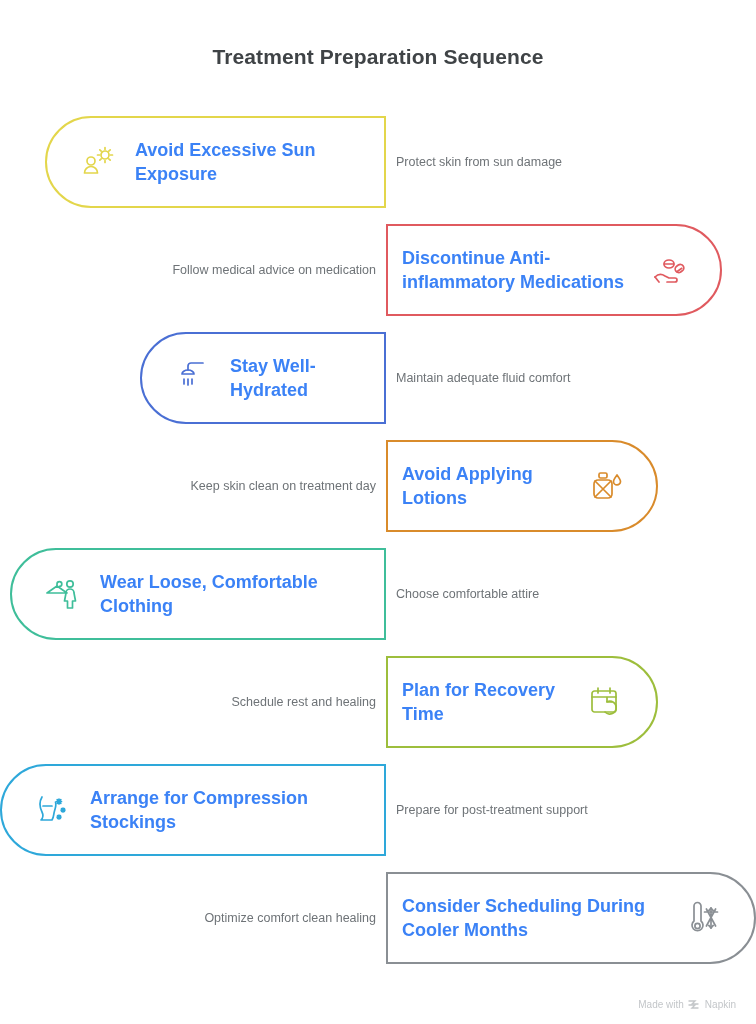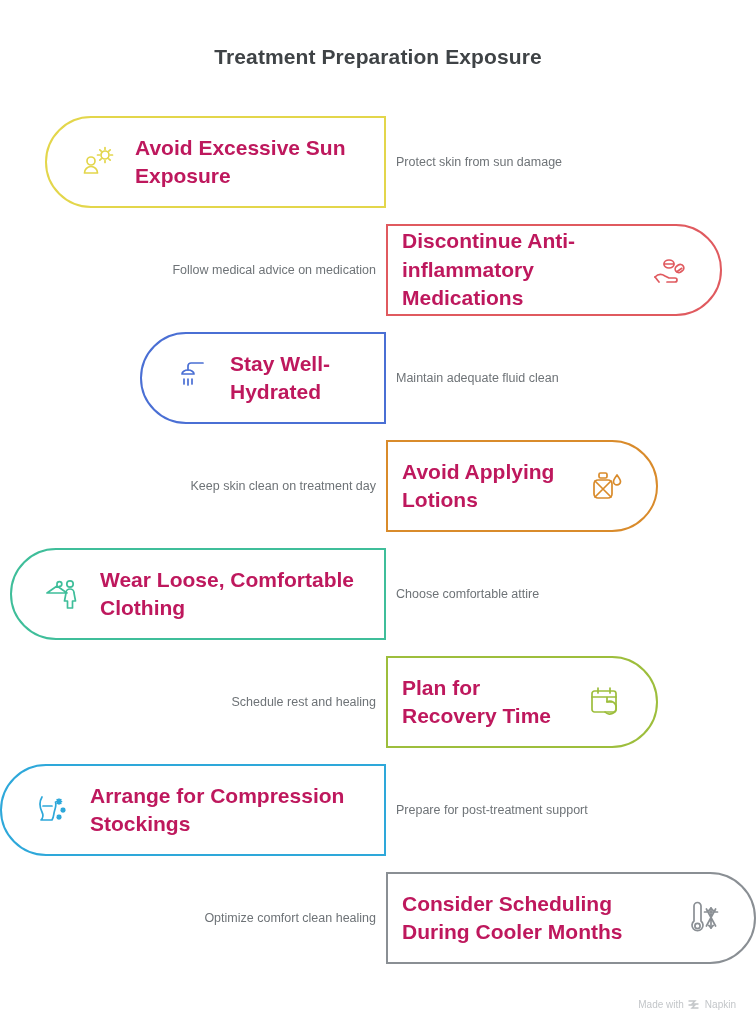--- a/index.html
+++ b/index.html
@@ -66,23 +66,23 @@
     align-items: center;
     justify-content: center;
   }
   .pill-icon svg {
     width: 36px;
     height: 36px;
     display: block;
   }
 
   .pill-label {
-    font-size: 21px;
+    font-size: 18px;
     font-weight: bold;
-    color: #be185d;
+    color: #3b82f6;
     line-height: 1.35;
   }
 
   
   .pill.left-aligned .pill-icon { margin-left: 30px; }
   .pill.left-aligned .pill-label { margin-left: 18px; margin-right: 16px; }
 
   
   .pill.right-aligned .pill-label { margin-left: 14px; margin-right: 8px; }
   .pill.right-aligned .pill-icon { margin-left: auto; margin-right: 30px; }
@@ -108,21 +108,21 @@
     color: #c3c6c9;
     display: flex;
     align-items: center;
     gap: 4px;
   }
   #footer svg { display: block; }
 </style>
 </head>
 <body>
 
-<div id="page-title">Treatment Preparation Exposure</div>
+<div id="page-title">Treatment Preparation Sequence</div>
 
 <div id="rows">
     <div class="row" style="top: 116px; left: 0px; width: 756px;">
       <div class="pill left-aligned" style="left: 45px; width: 341px; border-color: rgb(227, 214, 75);">
         <span class="pill-icon">
           <svg viewBox="0 0 36 36">
             <circle cx="12" cy="17" r="4" stroke="#E3D64B" fill="none" stroke-width="1.7" stroke-linecap="round" stroke-linejoin="round"></circle>
             <path d="M5.5 29 a6.5 6.5 0 0 1 13 0 z" stroke="#E3D64B" fill="none" stroke-width="1.7" stroke-linecap="round" stroke-linejoin="round"></path>
             <circle cx="26" cy="11" r="4" stroke="#E3D64B" fill="none" stroke-width="1.7" stroke-linecap="round" stroke-linejoin="round"></circle>
             <path d="M26 3.5 v2 M26 16.5 v2 M18.5 11 h2 M31.5 11 h2 M20.8 5.8 l1.4 1.4 M29.8 14.8 l1.4 1.4 M31.2 5.8 l-1.4 1.4 M22.2 14.8 l-1.4 1.4" stroke="#E3D64B" fill="none" stroke-width="1.7" stroke-linecap="round" stroke-linejoin="round"></path>
@@ -152,21 +152,21 @@
       <div class="pill left-aligned" style="left: 140px; width: 246px; border-color: rgb(74, 111, 212);">
         <span class="pill-icon">
           <svg viewBox="0 0 36 36">
             <path d="M8 14 a6 4 0 0 1 12 0 z" stroke="#4A6FD4" fill="none" stroke-width="1.7" stroke-linecap="round" stroke-linejoin="round"></path>
             <path d="M14 10 V6 a3 3 0 0 1 3-3 h12" stroke="#4A6FD4" fill="none" stroke-width="1.7" stroke-linecap="round" stroke-linejoin="round"></path>
             <path d="M10 19 v5 M14 19 v6 M18 19 v5" stroke="#4A6FD4" fill="none" stroke-width="1.7" stroke-linecap="round" stroke-linejoin="round"></path>
           </svg>
         </span>
         <span class="pill-label">Stay Well-Hydrated</span>
       </div>
-      <div class="desc on-right">Maintain adequate fluid clean</div>
+      <div class="desc on-right">Maintain adequate fluid comfort</div>
     </div>
     <div class="row" style="top: 440px; left: 0px; width: 756px;">
       <div class="pill right-aligned" style="left: 386px; width: 272px; border-color: rgb(217, 139, 43);">
         <span class="pill-label">Avoid Applying Lotions</span>
         <span class="pill-icon">
           <svg viewBox="0 0 36 36">
             <rect x="11" y="5" width="8" height="5" rx="1.5" stroke="#D98B2B" fill="none" stroke-width="1.7" stroke-linecap="round" stroke-linejoin="round"></rect>
             <path d="M10 12 h10 a4 4 0 0 1 4 4 v10 a4 4 0 0 1 -4 4 h-10 a4 4 0 0 1 -4 -4 v-10 a4 4 0 0 1 4 -4 z" stroke="#D98B2B" fill="none" stroke-width="1.7" stroke-linecap="round" stroke-linejoin="round"></path>
             <path d="M7 13 L23 29 M23 13 L7 29" stroke="#D98B2B" fill="none" stroke-width="1.7" stroke-linecap="round" stroke-linejoin="round"></path>
             <path d="M29 7 c2.5 3.5 3.5 5 3.5 6.4 a3.5 3.5 0 0 1 -7 0 C25.5 12 26.5 10.5 29 7 z" stroke="#D98B2B" fill="none" stroke-width="1.7" stroke-linecap="round" stroke-linejoin="round"></path>

